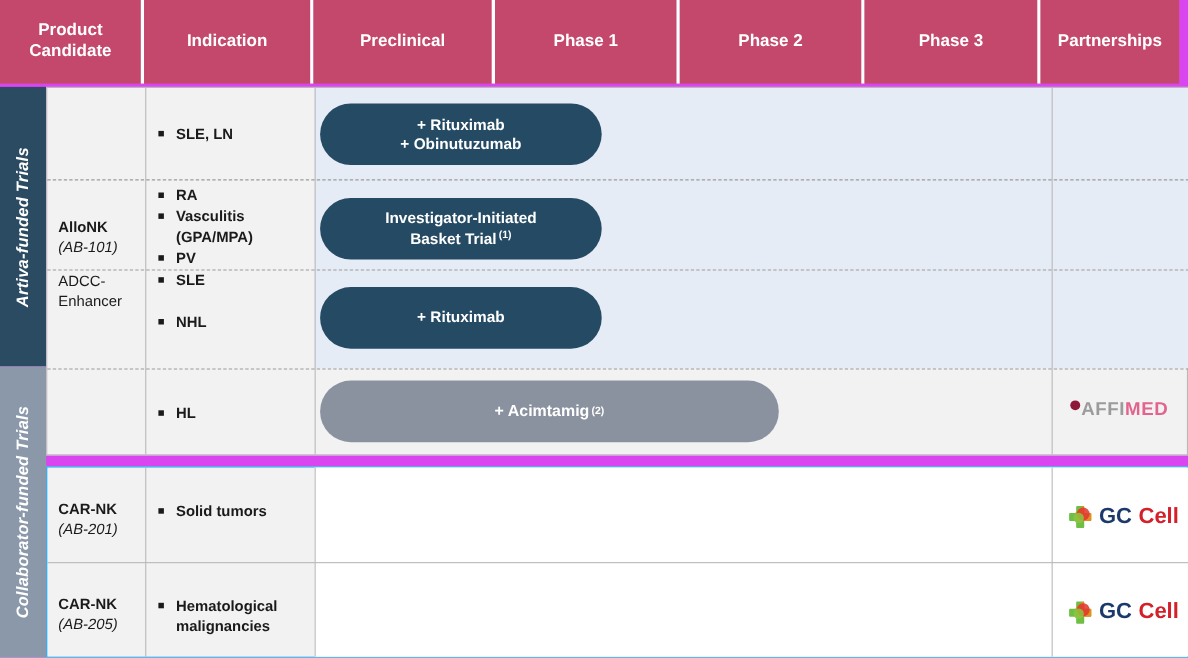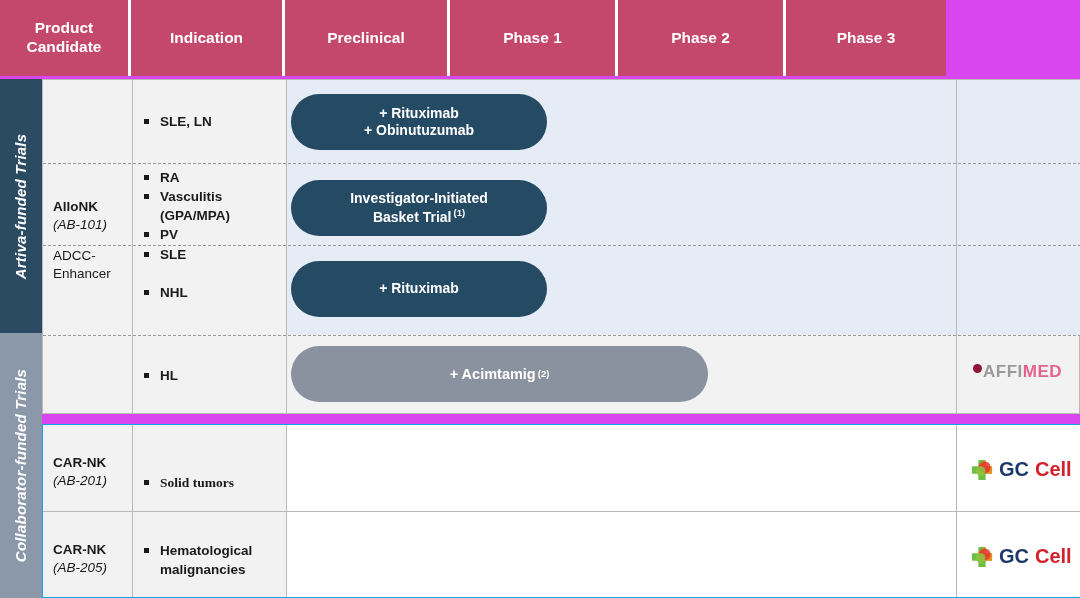--- a/index.html
+++ b/index.html
@@ -163,20 +163,21 @@
       <div>
         <div>Product</div>
         <div>Candidate</div>
       </div>
     </div>
     <div class="hcell c1">Indication</div>
     <div class="hcell c2">Preclinical</div>
     <div class="hcell c3">Phase 1</div>
     <div class="hcell c4">Phase 2</div>
     <div class="hcell c5">Phase 3</div>
+    <div class="hcell c6">Partnerships</div>
   </div>
 
   <div class="rail" id="rail-artiva">
     <span>Artiva-funded Trials</span>
   </div>
   <div class="rail" id="rail-collab">
     <span>Collaborator-funded Trials</span>
   </div>
 
   <div class="table-a">
@@ -269,21 +270,21 @@
     <div class="vline v2"></div>
     <div class="vline v3"></div>
 
     <div class="hline-b"></div>
 
     <div class="prodblock" style="top:29px;">
       <div class="prod-name">CAR-NK</div>
       <div class="prod-code">(AB-201)</div>
     </div>
 
-    <div class="ind" style="top:48px;font-family:Liberation Serif, serif;">
+    <div class="ind" style="top:30px;">
       <ul>
           <li>Solid tumors</li>
         </ul>
     </div>
 
 
     <div class="gccell" style="left:928px; top:33px;">
       <svg class="crossicon" viewBox="0 0 24 24">
         <path d="M9 1 h6 a1 1 0 0 1 1 1 v6 h6 a1 1 0 0 1 1 1 v6 a1 1 0 0 1 -1 1 h-6 v6 a1 1 0 0 1 -1 1 h-6 a1 1 0 0 1 -1 -1 v-6 h-6 a1 1 0 0 1 -1 -1 v-6 a1 1 0 0 1 1 -1 h6 v-6 a1 1 0 0 1 1 -1 z" fill="#6fbf44"></path>
         <path d="M15 1 h0 a1 1 0 0 1 1 1 v6 h6 a1 1 0 0 1 1 1 v6 a1 1 0 0 1 -1 1 h-6 v0 h-6 v-8 h-3 z" fill="#f08a1e" opacity="0.92"></path>

